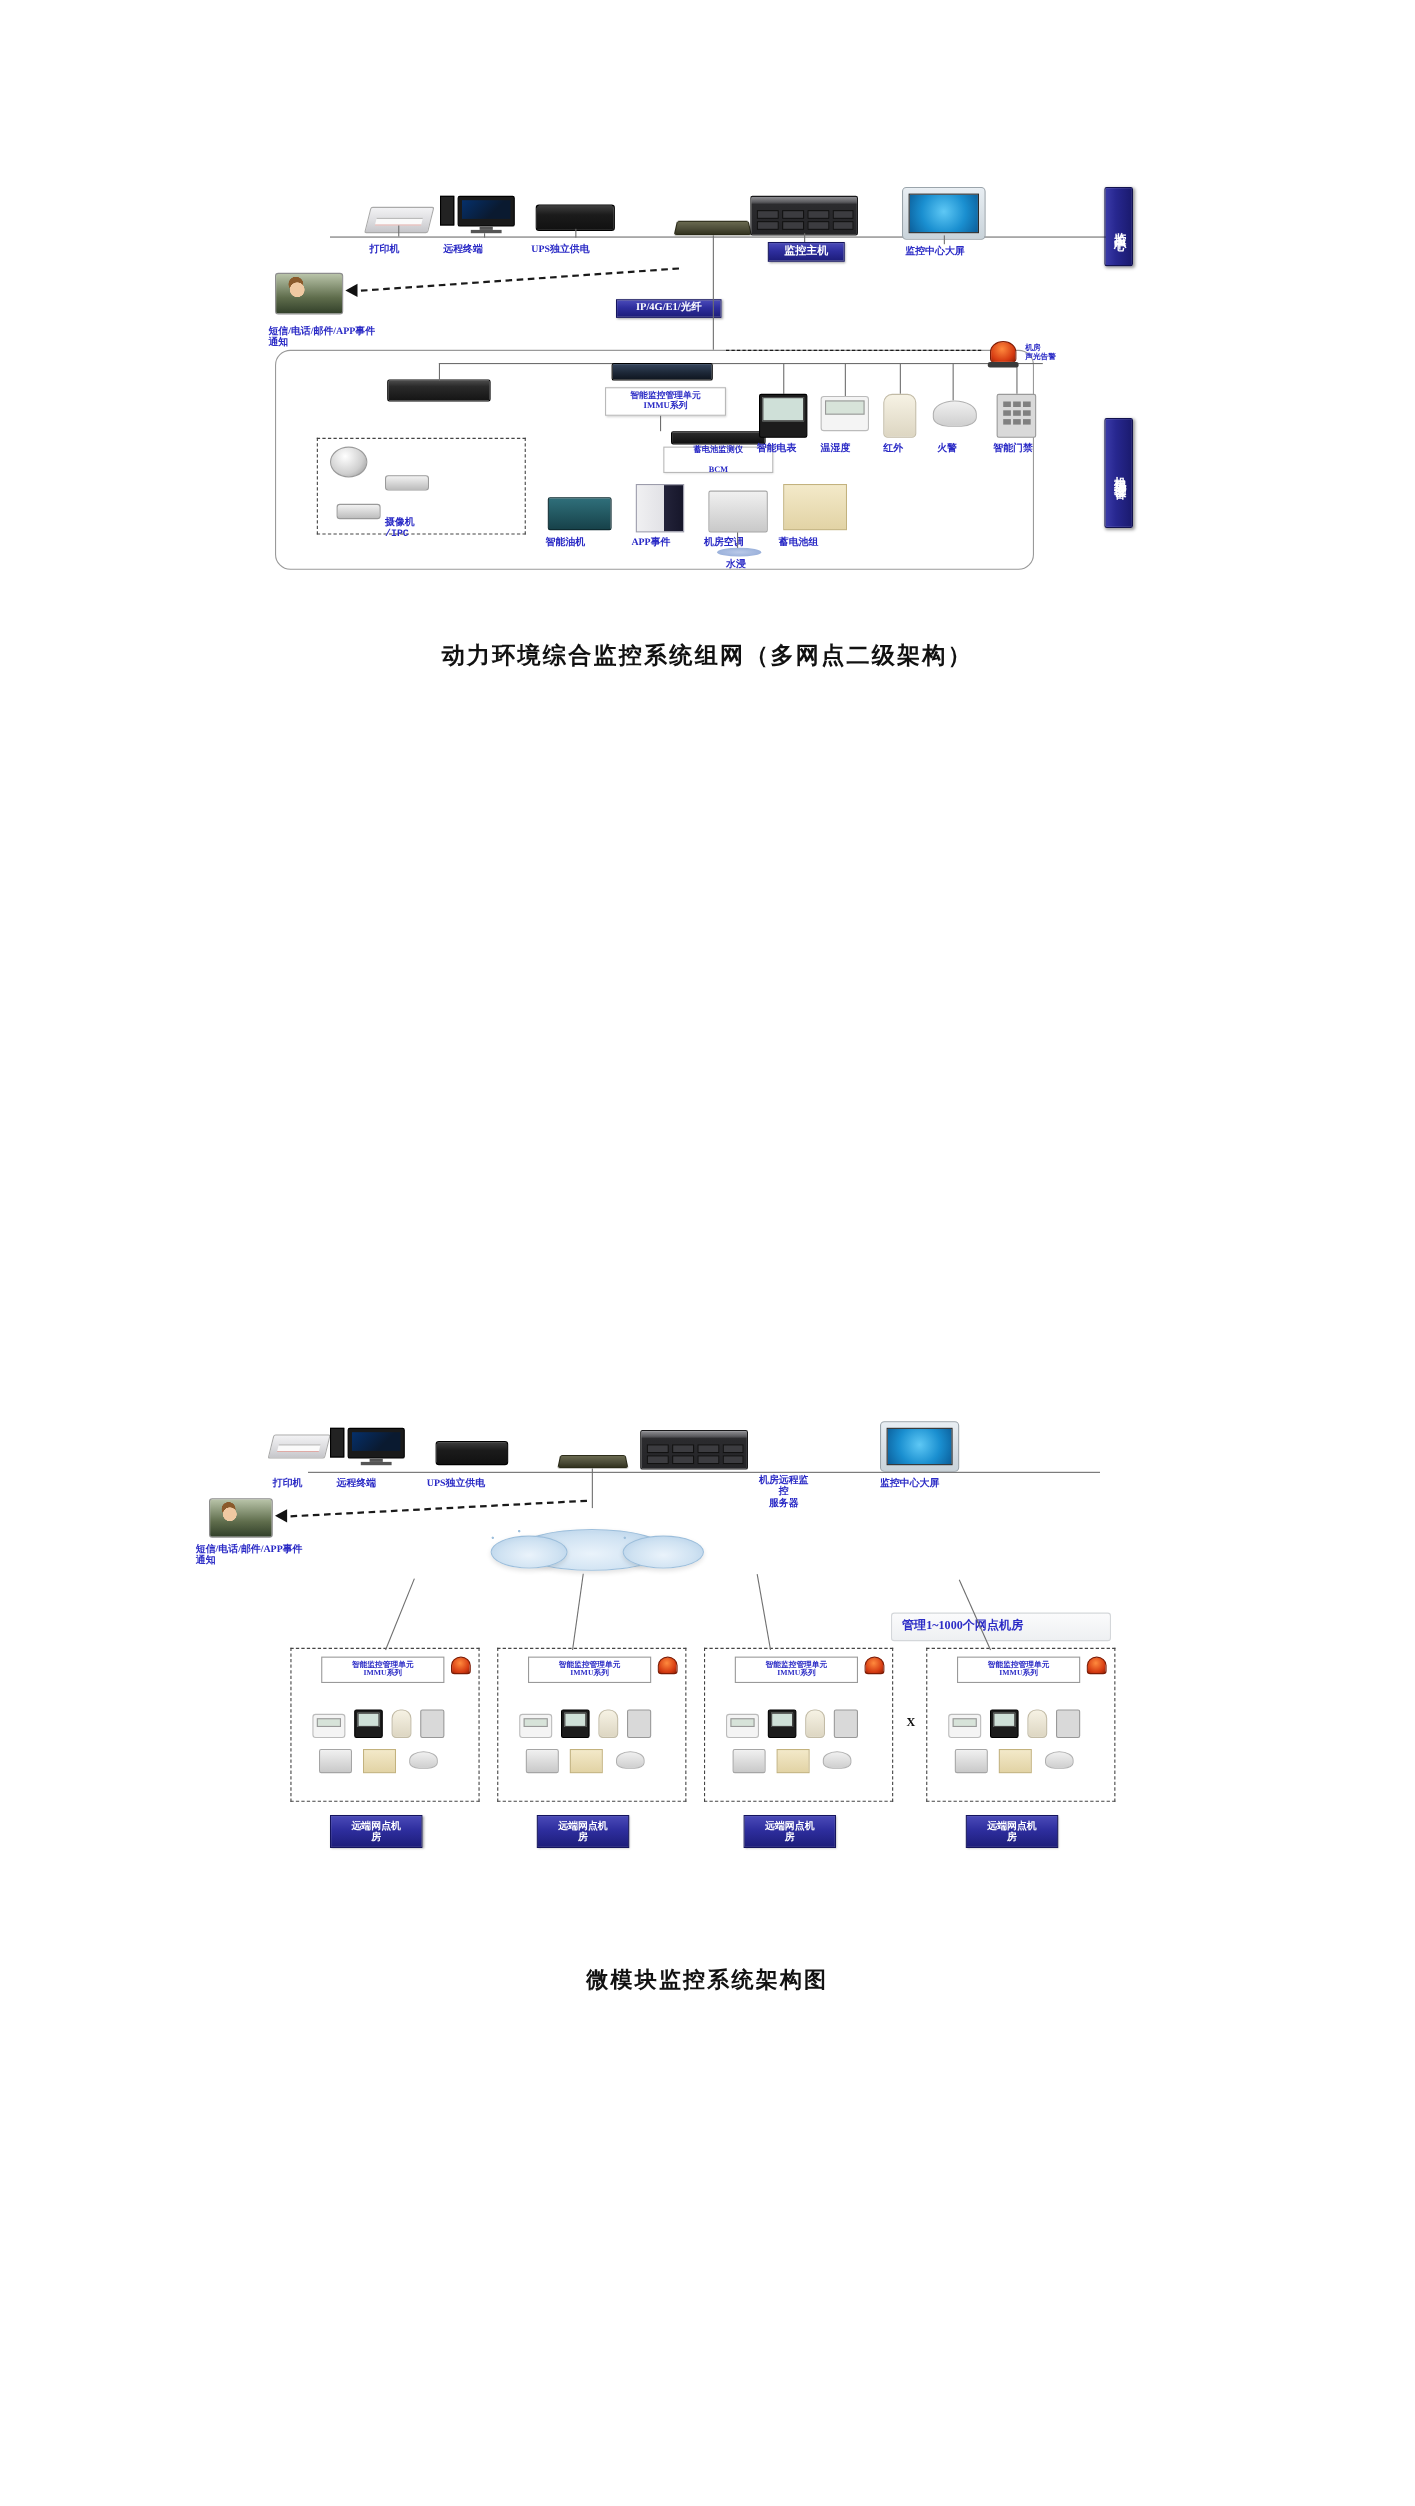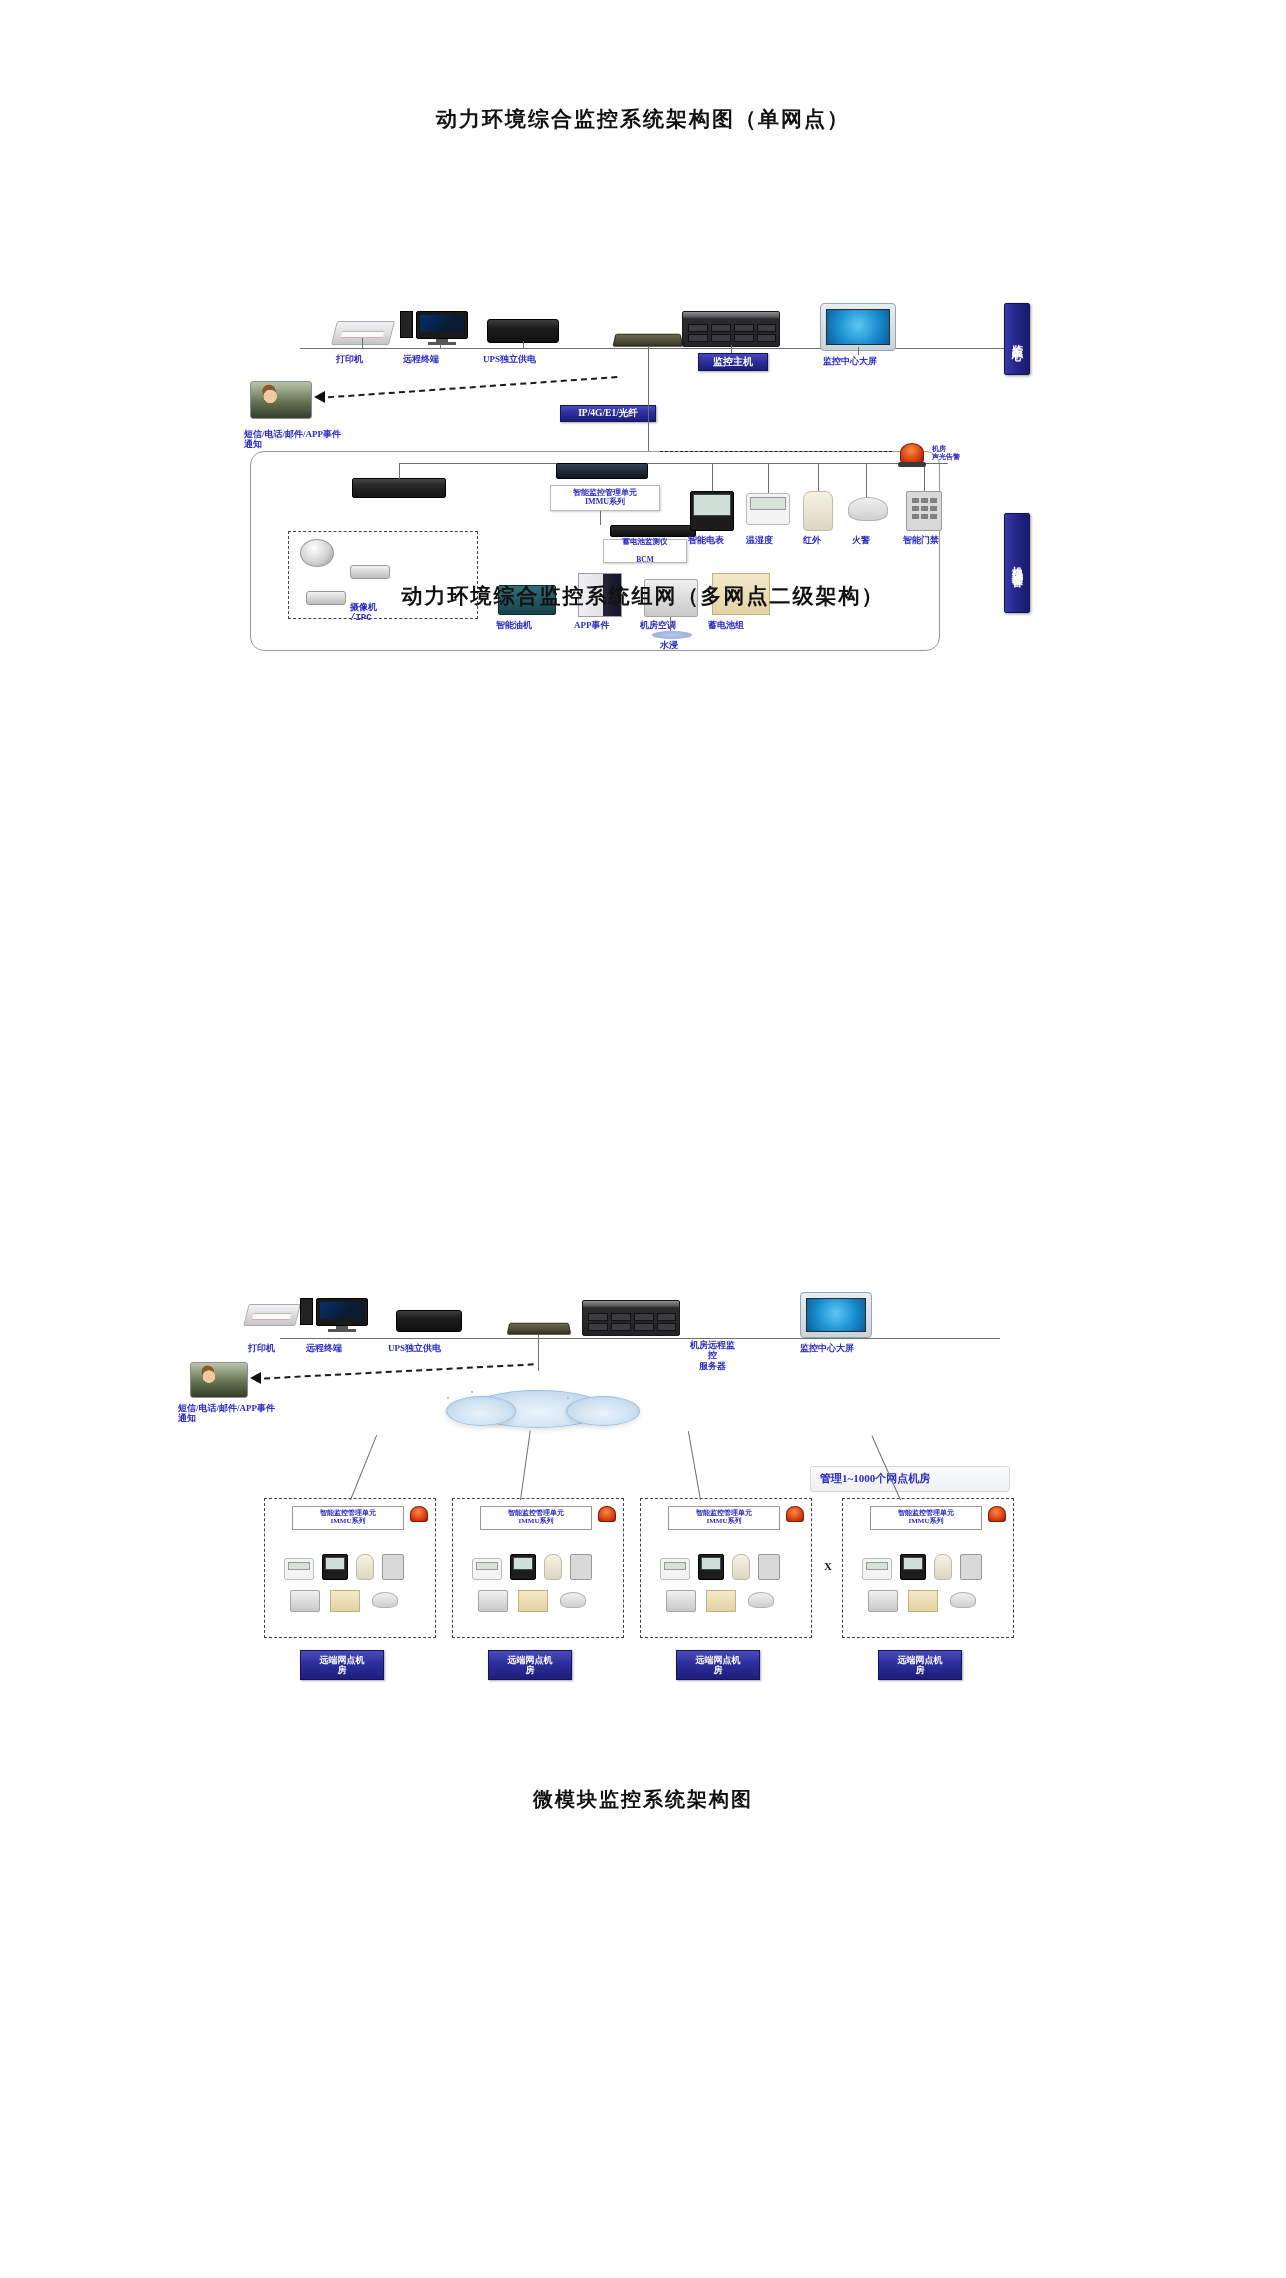--- a/index.html
+++ b/index.html
@@ -230,21 +230,20 @@
     background: linear-gradient(180deg,#fbfbfc,#eef0f2);
     border:1px solid #d4d7da;
     border-radius:3px;
   }
   .white-box{ position:absolute; background:#fff; border:1px solid #9a9a9a; }
 </style>
 </head>
 <body>
 
 <div class="section" style="height:560px;">
-  <div class="diagram-title t1" style="padding-top:105px;">动力环境综合监控系统架构图（单网点）</div>
 
   <div class="stage" style="height:420px;">
 
     <div class="hline" style="left:300px; top:215px; width:710px;"></div>
 
     <div class="dev printer" style="left:334px; top:188px; width:58px; height:24px;"></div>
     <div class="vline" style="left:362px; top:205px; height:10px;"></div>
     <div class="lbl sm" style="left:336px; top:221px;">打印机</div>
 
     <div class="dev" style="left:400px; top:178px; width:72px; height:36px;">
@@ -304,21 +303,21 @@
     <div class="hline" style="left:399px; top:330px; width:250px;"></div>
 
     <div class="dev immu" style="left:556px; top:330px; width:92px; height:16px;"></div>
     <div class="callout" style="left:550px; top:352px; width:110px; height:26px; font-size:8px;">
       <span>智能监控管理单元</span>
       <span>IMMU系列</span>
     </div>
     <div class="vline" style="left:600px; top:378px; height:14px;"></div>
 
     <div class="dev bcm" style="left:610px; top:392px; width:86px; height:12px;"></div>
-    <div class="callout" style="left:603px; top:406px; width:84px; height:24px; font-size:7.5px;gap:10px;">
+    <div class="callout" style="left:603px; top:406px; width:100px; height:24px; font-size:7.5px;gap:10px;">
       <span>蓄电池监测仪</span>
       <span>BCM</span>
     </div>
 
     <div class="hline" style="left:648px; top:330px; width:300px;"></div>
     <div class="vline" style="left:712px; top:330px; height:28px;"></div>
     <div class="vline" style="left:768px; top:330px; height:30px;"></div>
     <div class="vline" style="left:818px; top:330px; height:28px;"></div>
     <div class="vline" style="left:866px; top:330px; height:34px;"></div>
     <div class="vline" style="left:924px; top:330px; height:28px;"></div>

